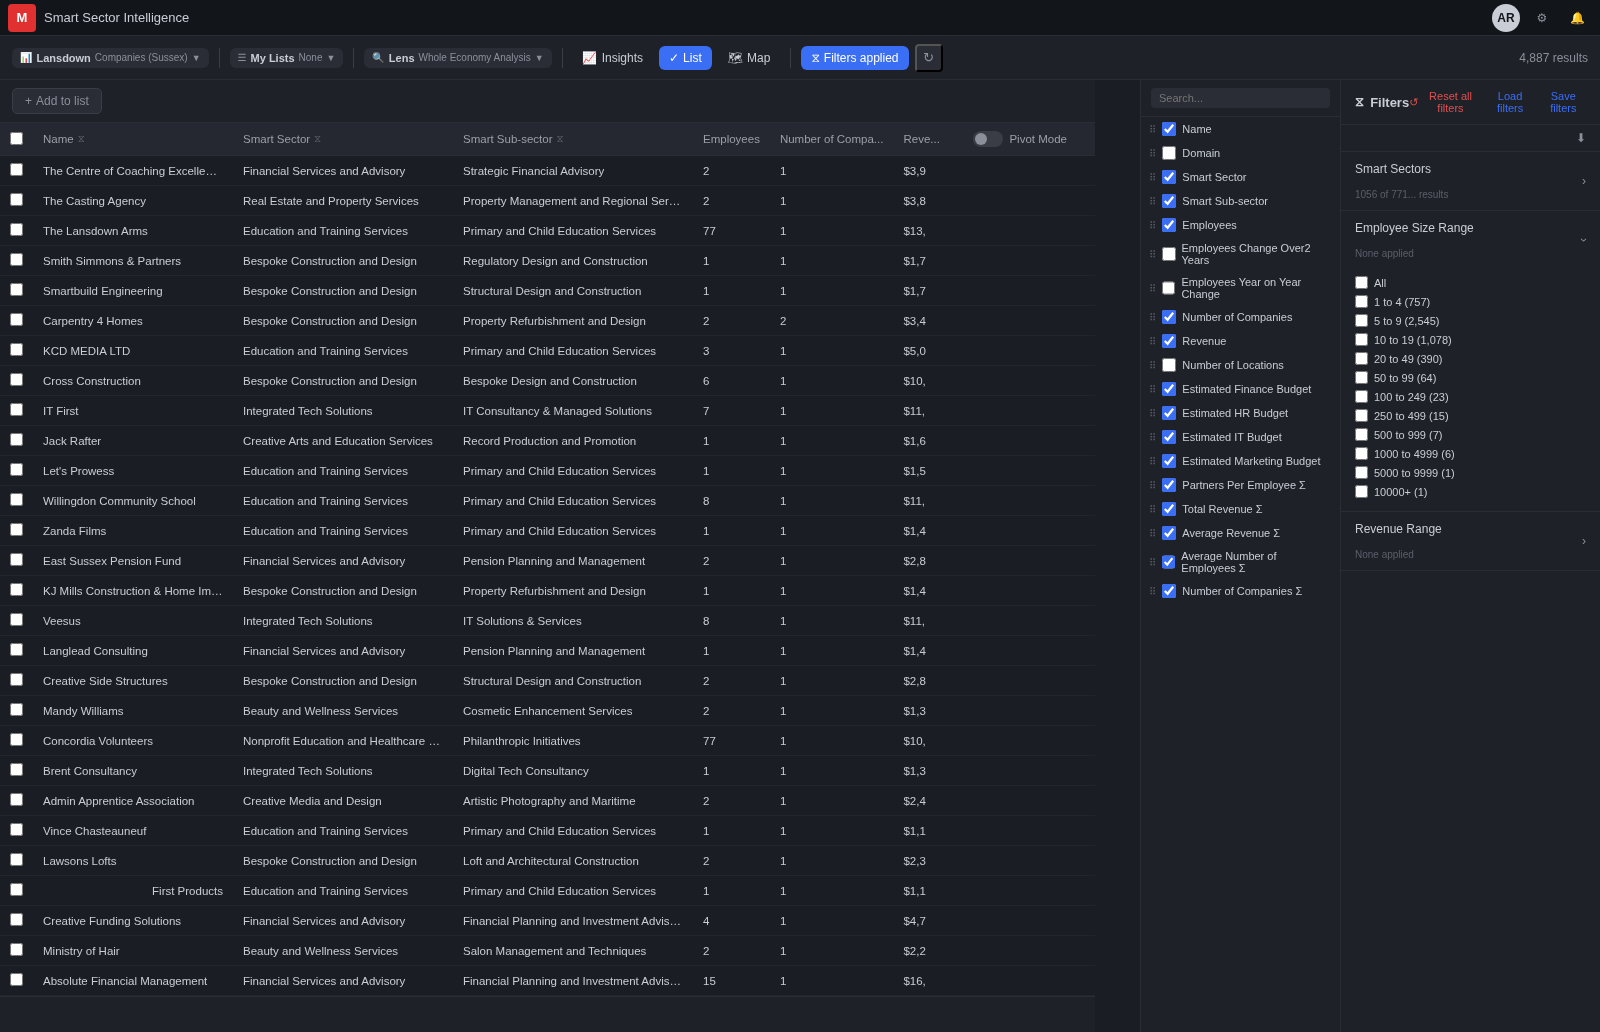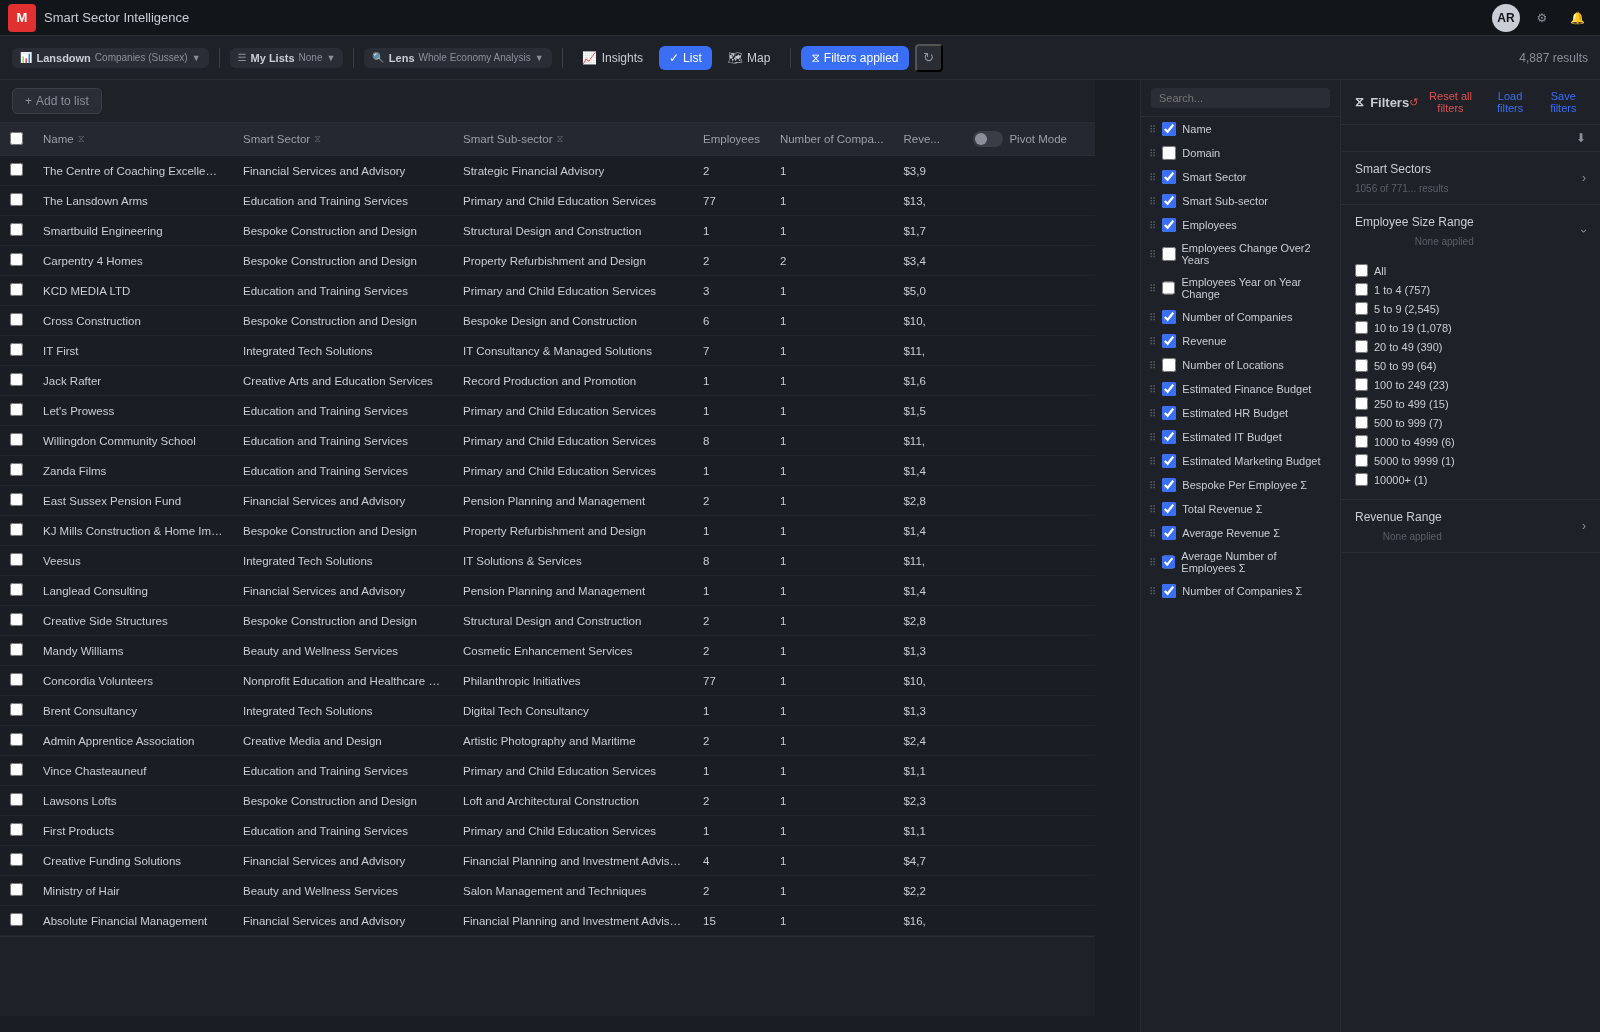--- a/index.html
+++ b/index.html
@@ -65,21 +65,21 @@
     .filter-sidebar { width: 260px; background: #1e2128; border-left: 1px solid #2a2d35; display: flex; flex-direction: column; overflow: hidden; }
     .filter-header { display: flex; align-items: center; justify-content: space-between; padding: 10px 14px; border-bottom: 1px solid #2a2d35; }
     .filter-title { font-size: 13px; font-weight: 600; color: #c8cdd6; display: flex; align-items: center; gap: 6px; }
     .filter-actions { display: flex; align-items: center; gap: 8px; }
     .filter-action-btn { font-size: 11px; color: #3a6ef5; cursor: pointer; display: flex; align-items: center; gap: 3px; background: none; border: none; }
     .filter-action-btn.red { color: #e05050; }
     .filter-body { flex: 1; overflow-y: auto; padding: 0; }
     .filter-section { border-bottom: 1px solid #2a2d35; }
     .filter-section-header { display: flex; align-items: center; justify-content: space-between; padding: 10px 14px; cursor: pointer; }
     .filter-section-title { font-size: 12px; color: #c8cdd6; font-weight: 500; }
-    .filter-section-subtitle { font-size: 10px; color: #5a5f6a; margin-top: 7px; text-align: right; }
+    .filter-section-subtitle { font-size: 10px; color: #5a5f6a; margin-top: 13px; }
     .filter-section-chevron { color: #8a8f9a; }
     .filter-options { padding: 4px 14px 10px; }
     .filter-option { display: flex; align-items: center; gap: 6px; padding: 3px 0; font-size: 11px; color: #c8cdd6; cursor: pointer; }
     .filter-option input[type=checkbox] { accent-color: #3a6ef5; }
 
     
     .pivot-toggle { display: flex; align-items: center; gap: 6px; }
     .toggle-switch { width: 30px; height: 16px; background: #3a3d45; border-radius: 8px; position: relative; cursor: pointer; }
     .toggle-switch::after { content: ''; position: absolute; left: 2px; top: 2px; width: 12px; height: 12px; background: #8a8f9a; border-radius: 50%; }
 
@@ -208,30 +208,50 @@
       <td style="max-width:200px;overflow:hidden;text-overflow:ellipsis;">The Centre of Coaching Excellence</td>
       <td style="max-width:220px;overflow:hidden;text-overflow:ellipsis;">Financial Services and Advisory</td>
       <td style="max-width:240px;overflow:hidden;text-overflow:ellipsis;">Strategic Financial Advisory</td>
       <td>2</td>
       <td>1</td>
       <td>$3,9</td>
       <td></td>
     </tr>
             <tr>
       <td><input type="checkbox" style=""></td>
+      <td style="max-width:200px;overflow:hidden;text-overflow:ellipsis;">The Casting Agency</td>
+      <td style="max-width:220px;overflow:hidden;text-overflow:ellipsis;">Real Estate and Property Services</td>
+      <td style="max-width:240px;overflow:hidden;text-overflow:ellipsis;">Property Management and Regional Services</td>
+      <td>2</td>
+      <td>1</td>
+      <td>$3,8</td>
+      <td></td>
+    </tr>
+            <tr>
+      <td><input type="checkbox" style=""></td>
       <td style="max-width:200px;overflow:hidden;text-overflow:ellipsis;">The Lansdown Arms</td>
       <td style="max-width:220px;overflow:hidden;text-overflow:ellipsis;">Education and Training Services</td>
       <td style="max-width:240px;overflow:hidden;text-overflow:ellipsis;">Primary and Child Education Services</td>
       <td>77</td>
       <td>1</td>
       <td>$13,</td>
       <td></td>
     </tr>
             <tr>
       <td><input type="checkbox" style=""></td>
+      <td style="max-width:200px;overflow:hidden;text-overflow:ellipsis;">Smith Simmons &amp; Partners</td>
+      <td style="max-width:220px;overflow:hidden;text-overflow:ellipsis;">Bespoke Construction and Design</td>
+      <td style="max-width:240px;overflow:hidden;text-overflow:ellipsis;">Regulatory Design and Construction</td>
+      <td>1</td>
+      <td>1</td>
+      <td>$1,7</td>
+      <td></td>
+    </tr>
+            <tr>
+      <td><input type="checkbox" style=""></td>
       <td style="max-width:200px;overflow:hidden;text-overflow:ellipsis;">Smartbuild Engineering</td>
       <td style="max-width:220px;overflow:hidden;text-overflow:ellipsis;">Bespoke Construction and Design</td>
       <td style="max-width:240px;overflow:hidden;text-overflow:ellipsis;">Structural Design and Construction</td>
       <td>1</td>
       <td>1</td>
       <td>$1,7</td>
       <td></td>
     </tr>
             <tr>
       <td><input type="checkbox" style=""></td>
@@ -418,21 +438,21 @@
       <td style="max-width:200px;overflow:hidden;text-overflow:ellipsis;">Lawsons Lofts</td>
       <td style="max-width:220px;overflow:hidden;text-overflow:ellipsis;">Bespoke Construction and Design</td>
       <td style="max-width:240px;overflow:hidden;text-overflow:ellipsis;">Loft and Architectural Construction</td>
       <td>2</td>
       <td>1</td>
       <td>$2,3</td>
       <td></td>
     </tr>
             <tr>
       <td><input type="checkbox" style=""></td>
-      <td style="max-width:200px;overflow:hidden;text-overflow:ellipsis;">First Products</td>
+      <td style="max-width:200px;overflow:hidden;text-overflow:ellipsis;text-align:right;">First Products</td>
       <td style="max-width:220px;overflow:hidden;text-overflow:ellipsis;">Education and Training Services</td>
       <td style="max-width:240px;overflow:hidden;text-overflow:ellipsis;">Primary and Child Education Services</td>
       <td>1</td>
       <td>1</td>
       <td>$1,1</td>
       <td></td>
     </tr>
             <tr>
       <td><input type="checkbox" style=""></td>
       <td style="max-width:200px;overflow:hidden;text-overflow:ellipsis;">Creative Funding Solutions</td>
@@ -544,21 +564,21 @@
       <span>Estimated IT Budget</span>
     </div>
         <div class="col-item">
       <span class="drag-dots">⠿</span>
       <input type="checkbox" class="col-checkbox" checked="" style="">
       <span>Estimated Marketing Budget</span>
     </div>
         <div class="col-item">
       <span class="drag-dots">⠿</span>
       <input type="checkbox" class="col-checkbox" checked="" style="">
-      <span>Bespoke Per Employee Σ</span>
+      <span>Partners Per Employee Σ</span>
     </div>
         <div class="col-item">
       <span class="drag-dots">⠿</span>
       <input type="checkbox" class="col-checkbox" checked="" style="">
       <span>Total Revenue Σ</span>
     </div>
         <div class="col-item">
       <span class="drag-dots">⠿</span>
       <input type="checkbox" class="col-checkbox" checked="" style="">
       <span>Average Revenue Σ</span>

